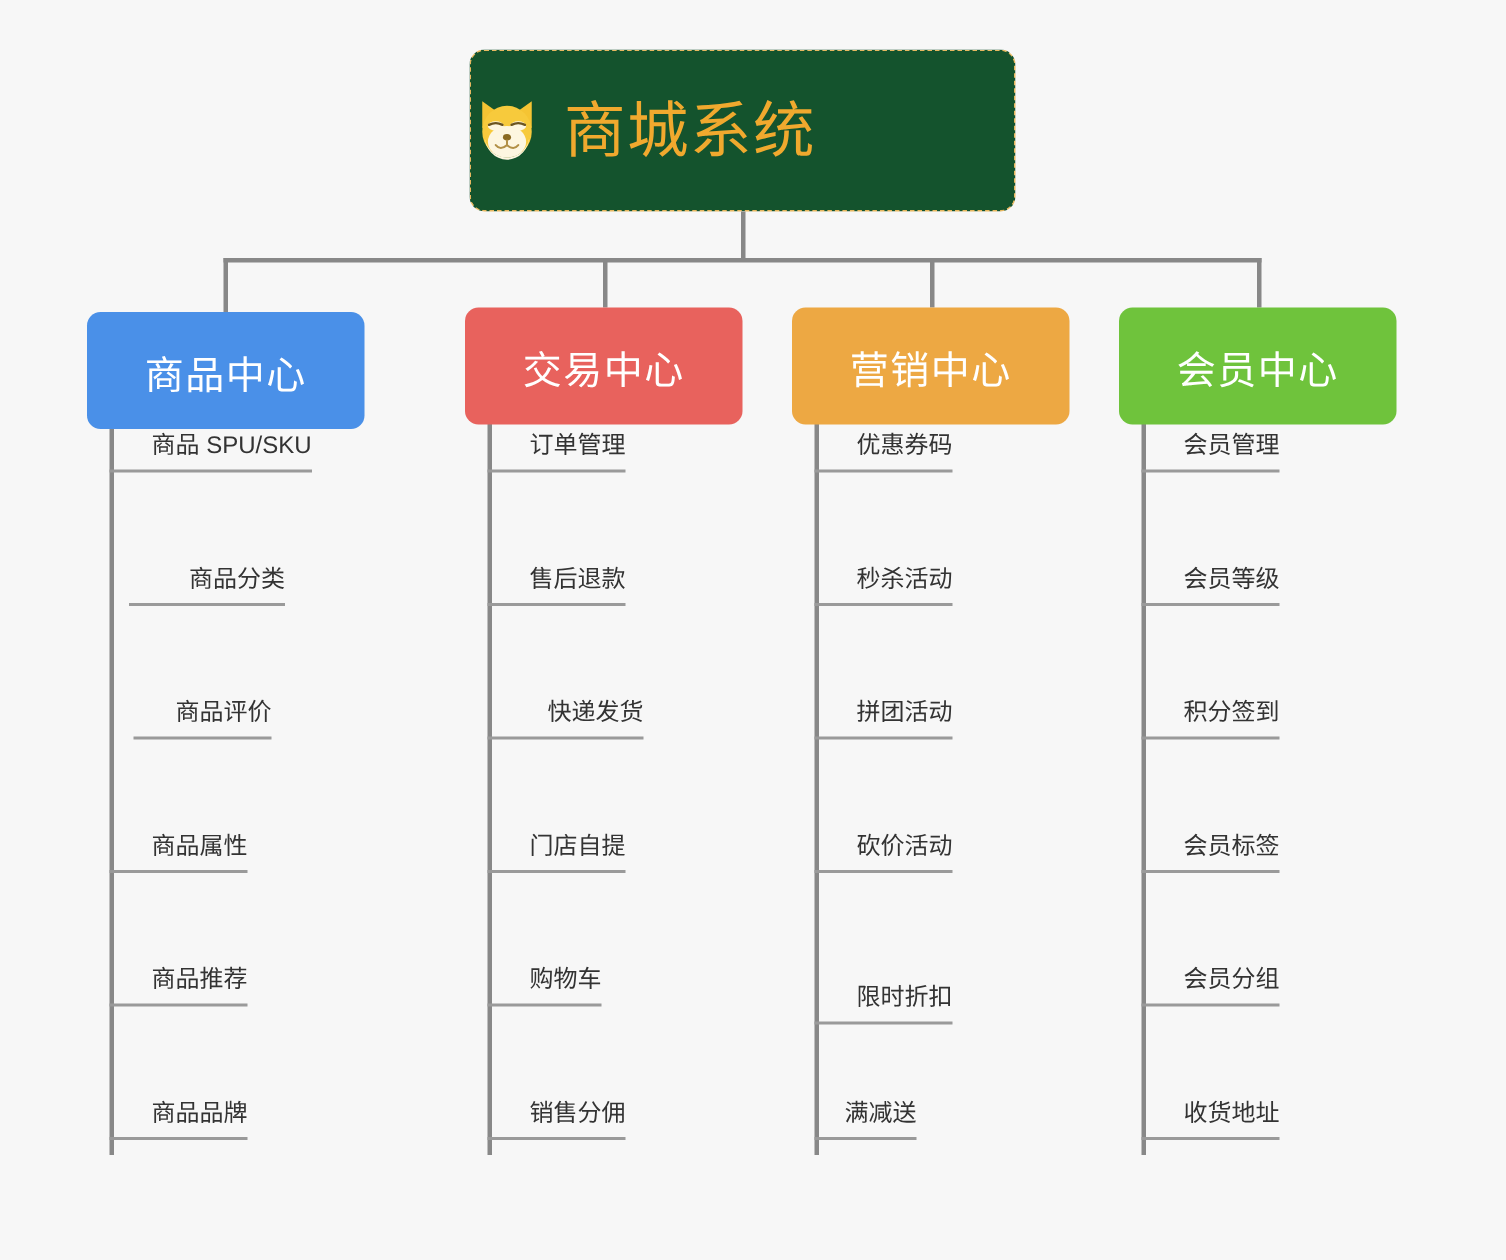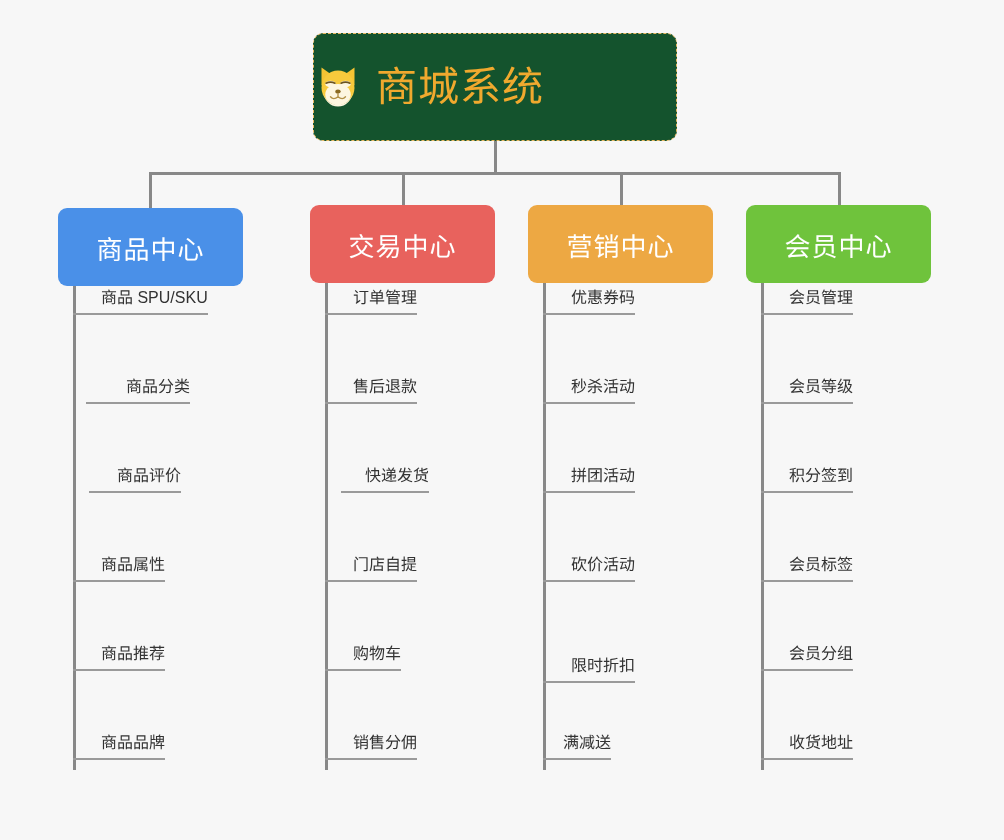--- a/index.html
+++ b/index.html
@@ -135,21 +135,21 @@
       <div class="leaf" style="left: 86px; top: 379px; padding-left: 40px;"><span>商品分类</span></div>
       <div class="leaf" style="left: 73px; top: 468px; padding-left: 28px; margin-left: 16px;"><span>商品评价</span></div>
       <div class="leaf" style="left: 73px; top: 557px; padding-left: 28px;"><span>商品属性</span></div>
       <div class="leaf" style="left: 73px; top: 646px; padding-left: 28px;"><span>商品推荐</span></div>
       <div class="leaf" style="left: 73px; top: 735px; padding-left: 28px;"><span>商品品牌</span></div>
       <div class="cat-box" style="left: 310px; top: 205px; width: 185px; background: rgb(232, 98, 93);">
         <span>交易中心</span>
       </div>
       <div class="leaf" style="left: 325px; top: 290px; padding-left: 28px;"><span>订单管理</span></div>
       <div class="leaf" style="left: 325px; top: 379px; padding-left: 28px;"><span>售后退款</span></div>
-      <div class="leaf" style="left: 325px; top: 468px; padding-left: 24px; margin-left: 16px;"><span>快递发货</span></div>
+      <div class="leaf" style="left: 325px; top: 468px; padding-left: 40px;"><span>快递发货</span></div>
       <div class="leaf" style="left: 325px; top: 557px; padding-left: 28px;"><span>门店自提</span></div>
       <div class="leaf" style="left: 325px; top: 646px; padding-left: 28px;"><span>购物车</span></div>
       <div class="leaf" style="left: 325px; top: 735px; padding-left: 28px;"><span>销售分佣</span></div>
       <div class="cat-box" style="left: 528px; top: 205px; width: 185px; background: rgb(237, 168, 67);">
         <span>营销中心</span>
       </div>
       <div class="leaf" style="left: 543px; top: 290px; padding-left: 28px;"><span>优惠券码</span></div>
       <div class="leaf" style="left: 543px; top: 379px; padding-left: 28px;"><span>秒杀活动</span></div>
       <div class="leaf" style="left: 543px; top: 468px; padding-left: 28px;"><span>拼团活动</span></div>
       <div class="leaf" style="left: 543px; top: 557px; padding-left: 28px;"><span>砍价活动</span></div>

